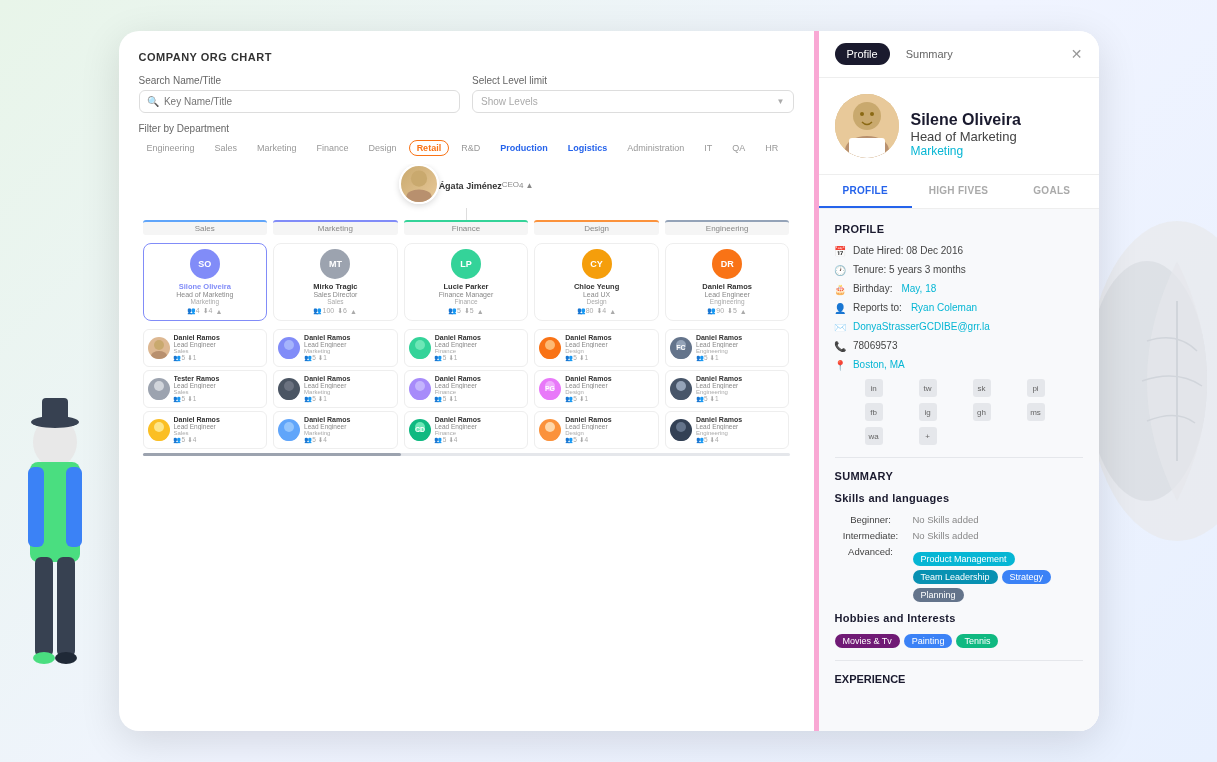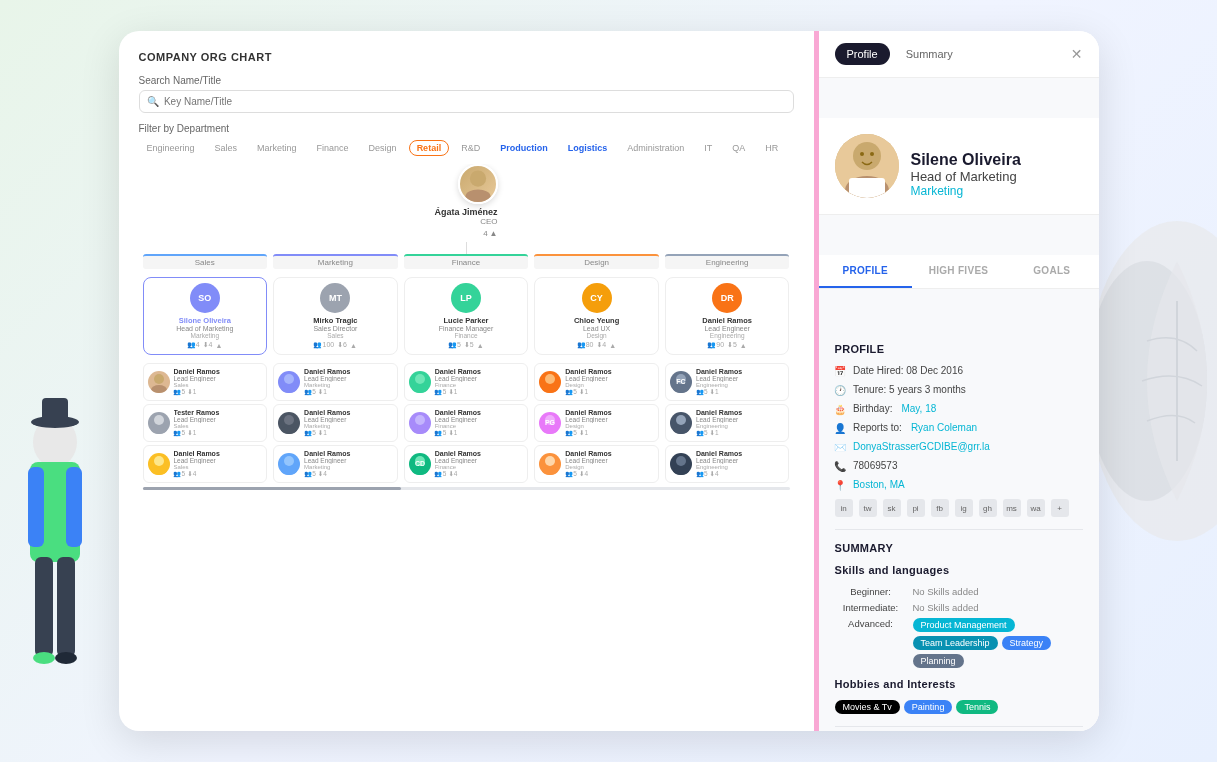--- a/index.html
+++ b/index.html
@@ -148,22 +148,22 @@
 
     
     .ceo-wrap {
       display: flex;
       justify-content: center;
       margin-bottom: 4px;
       position: relative;
     }
     .ceo-node {
       display: flex;
-      flex-direction: column;
-      align-items: flex-end;
+      flex-direction: row;
+      align-items: center;
     }
     .ceo-avatar {
       width: 40px;
       height: 40px;
       border-radius: 50%;
       background: linear-gradient(135deg, #c9a96e, #e8c99a);
       border: 2px solid #fff;
       box-shadow: 0 2px 6px rgba(0,0,0,0.15);
       overflow: hidden;
       display: flex;
@@ -279,21 +279,20 @@
     .sub-role { font-size: 6.5px; color: #888; white-space: nowrap; overflow: hidden; text-overflow: ellipsis; }
     .sub-dept { font-size: 6px; color: #aaa; }
     .sub-meta { display: flex; gap: 2px; font-size: 6.5px; color: #aaa; }
 
     
     .right-panel {
       width: 280px;
       display: flex;
       flex-direction: column;
       background: #f8f9fb;
-      gap: 40px;
     }
 
     .right-header {
       display: flex;
       align-items: center;
       justify-content: space-between;
       padding: 12px 16px;
       background: #fff;
       border-bottom: 1px solid #eee;
     }
@@ -411,20 +410,21 @@
       width: 18px;
       height: 18px;
       background: #e5e7eb;
       border-radius: 3px;
       display: flex;
       align-items: center;
       justify-content: center;
       font-size: 8px;
       color: #666;
       cursor: pointer;
+      margin-left: 30px;
     }
 
     .summary-text {
       font-size: 9.5px;
       color: #555;
       line-height: 1.5;
       margin-bottom: 12px;
     }
 
     .skills-section { margin-bottom: 10px; }
@@ -438,33 +438,33 @@
     .skill-label { color: #444; font-weight: 500; min-width: 72px; text-align: center; }
     .skill-value { color: #888; }
 
     .skill-tags { display: flex; gap: 4px; flex-wrap: wrap; }
     .skill-tag {
       padding: 2px 8px;
       border-radius: 10px;
       font-size: 9px;
       font-weight: 500;
     }
-    .skill-tag.cyan { background: #06b6d4; color: #fff; }
+    .skill-tag.cyan { background: #06b6d4; color: #fff; margin-top: 6px; }
     .skill-tag.teal { background: #0891b2; color: #fff; }
     .skill-tag.blue { background: #3b82f6; color: #fff; }
     .skill-tag.slate { background: #64748b; color: #fff; }
 
     .hobby-tags { display: flex; gap: 4px; flex-wrap: wrap; margin-top: 4px; }
     .hobby-tag {
       padding: 2px 8px;
       border-radius: 10px;
       font-size: 9px;
       font-weight: 500;
     }
-    .hobby-tag.cyan { background: #000000; color: #fff; }
+    .hobby-tag.cyan { background: #701a75; color: #fff; }
     .hobby-tag.blue { background: #3b82f6; color: #fff; }
     .hobby-tag.green { background: #10b981; color: #fff; }
 
     .experience-title {
       font-size: 11px;
       font-weight: 700;
       color: #1a1a2e;
       margin-top: 4px;
     }
 
@@ -514,20 +514,27 @@
 
   <div class="left-panel">
     <div class="panel-title">COMPANY ORG CHART</div>
 
     <div class="search-row">
       <div class="search-group">
         <div class="search-label">Search Name/Title</div>
         <div class="search-input-wrap">
           <span class="search-icon-inner">🔍</span>
           <input class="search-input" type="text" placeholder="Key Name/Title" style="">
+        </div>
+      </div>
+      <div class="level-group">
+        <div class="search-label">Select Level limit</div>
+        <div class="level-select-wrap">
+          <span class="level-select-text">Show Levels</span>
+          <span class="chevron">▼</span>
         </div>
       </div>
     </div>
 
     <div class="filter-label">Filter by Department</div>
 
     <div class="dept-filters">
       <span class="dept-tag normal">Engineering</span>
       <span class="dept-tag normal">Sales</span>
       <span class="dept-tag normal">Marketing</span>

